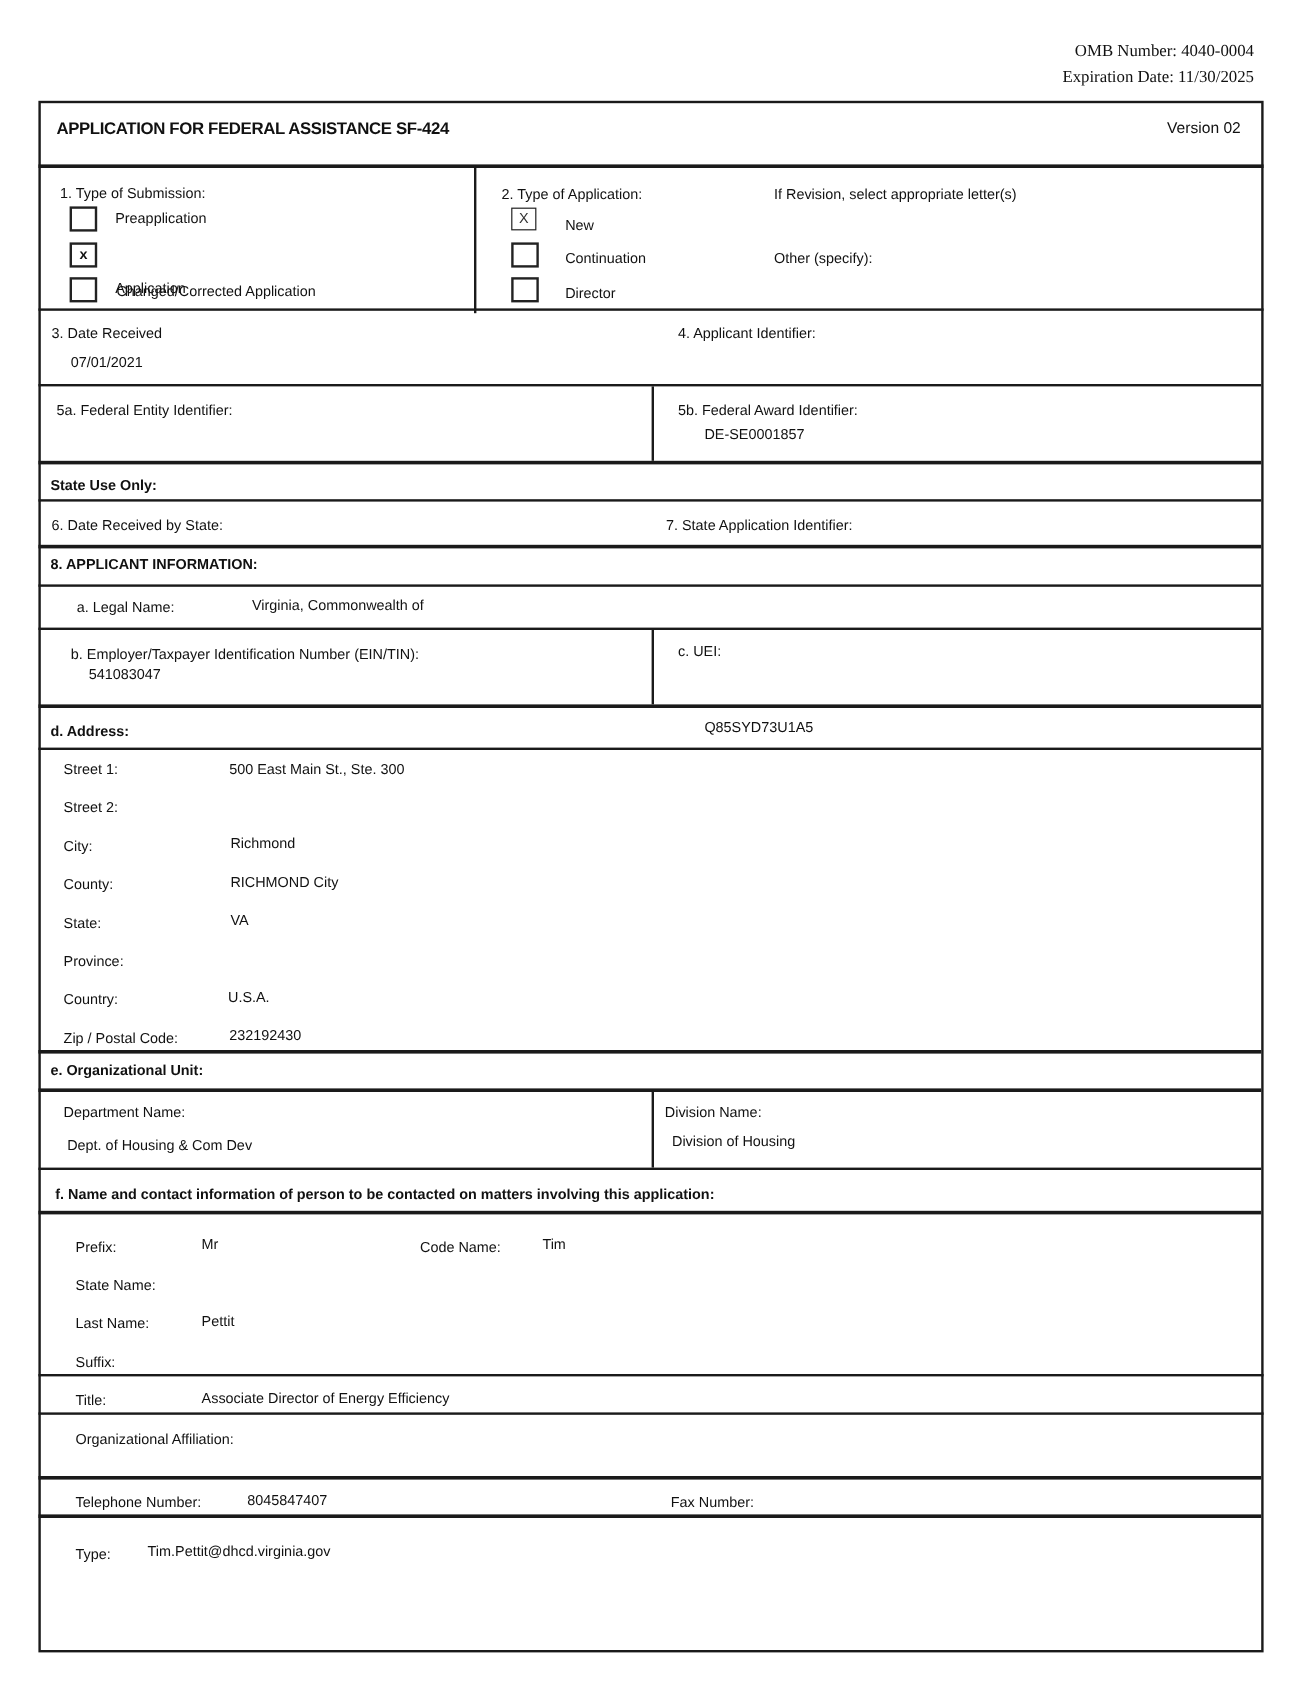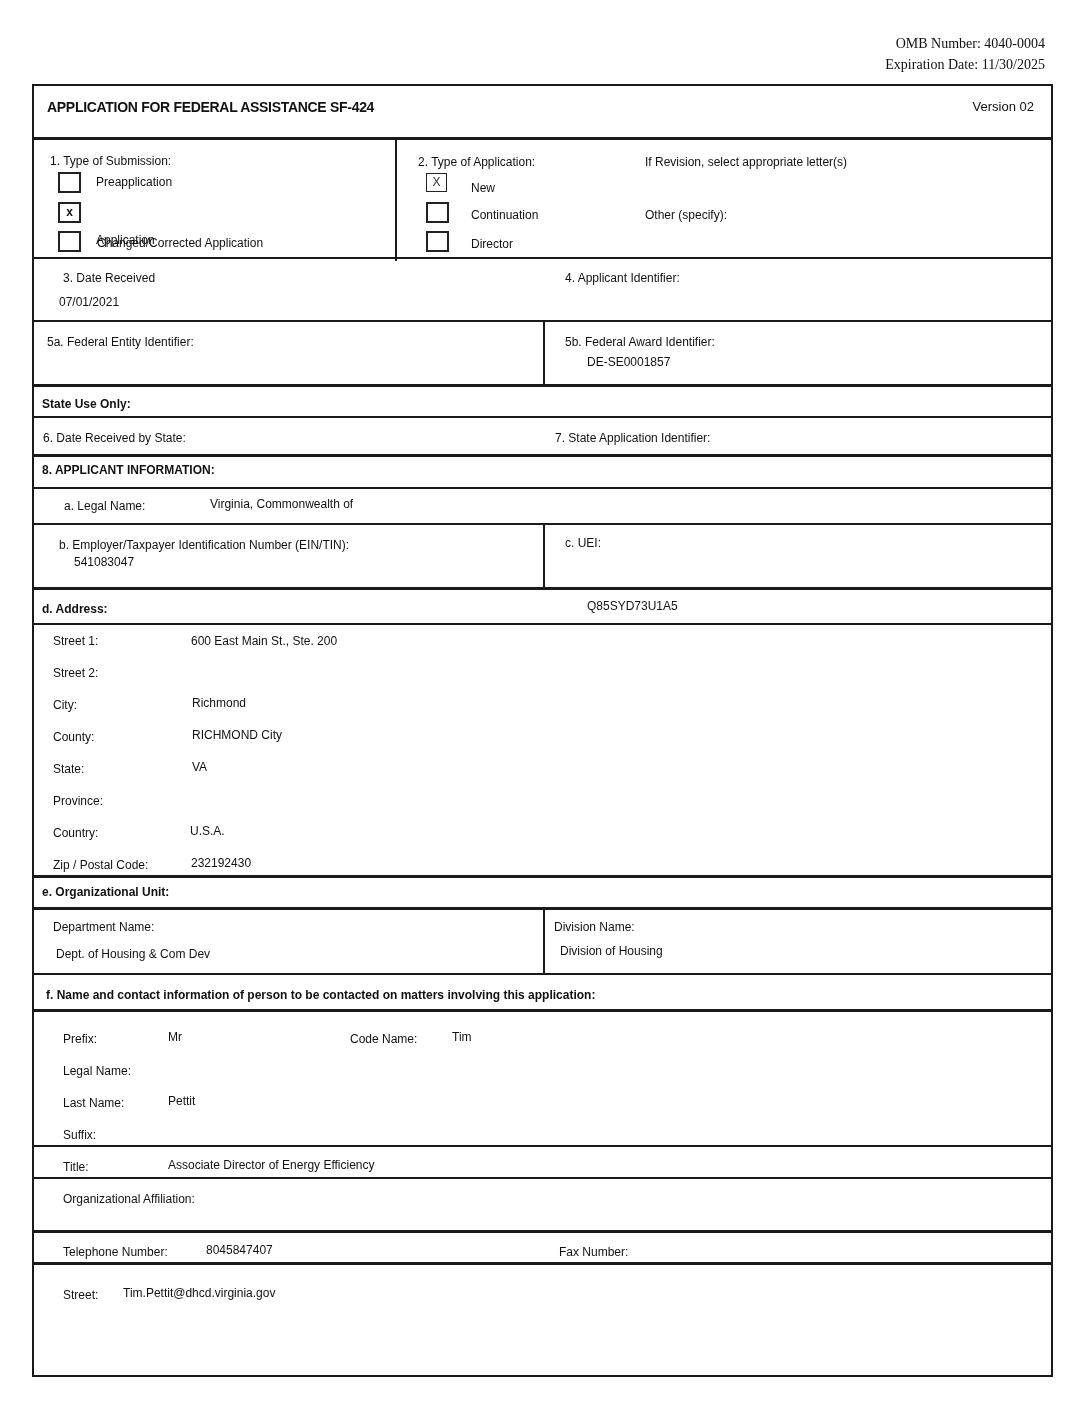--- a/index.html
+++ b/index.html
@@ -53,21 +53,21 @@
 <div class="cb" style="left:426px; top:202px;"></div>
 <div class="abs lbl" style="left:471px; top:208px;">Continuation</div>
 <div class="cb" style="left:426px; top:231px;"></div>
 <div class="abs lbl" style="left:471px; top:237px;">Director</div>
 
 <div class="abs lbl" style="left:645px; top:155px;">If Revision, select appropriate letter(s)</div>
 <div class="abs lbl" style="left:645px; top:208px;">Other (specify):</div>
 
 <div class="hline" style="left:32px; width:1021px; top:257px;"></div>
 
-<div class="abs lbl" style="left:43px; top:271px;margin-left:20px;">3. Date Received</div>
+<div class="abs lbl" style="left:43px; top:271px;">3. Date Received</div>
 <div class="abs val" style="left:59px; top:295px;">07/01/2021</div>
 <div class="abs lbl" style="left:565px; top:271px;">4. Applicant Identifier:</div>
 <div class="hline" style="left:32px; width:1019px; top:320px;"></div>
 
 <div class="vline" style="left:543px; top:322px; height:62px;"></div>
 <div class="abs lbl" style="left:47px; top:335px;">5a. Federal Entity Identifier:</div>
 <div class="abs lbl" style="left:565px; top:335px;">5b. Federal Award Identifier:</div>
 <div class="abs val" style="left:587px; top:355px;">DE-SE0001857</div>
 <div class="hline thick" style="left:32px; width:1019px; top:384px;"></div>
 
@@ -87,21 +87,21 @@
 <div class="abs lbl" style="left:59px; top:538px;">b.  Employer/Taxpayer Identification Number (EIN/TIN):</div>
 <div class="abs val" style="left:74px; top:555px;">541083047</div>
 <div class="abs lbl" style="left:565px; top:536px;">c.  UEI:</div>
 <div class="abs val" style="left:587px; top:555px;margin-top:44px;">Q85SYD73U1A5</div>
 <div class="hline thick" style="left:32px; width:1019px; top:587px;"></div>
 
 <div class="abs bold" style="left:42px; top:602px;">d. Address:</div>
 <div class="hline" style="left:32px; width:1019px; top:623px;"></div>
 
 <div class="abs lbl" style="left:53px; top:634px;">Street 1:</div>
-<div class="abs val" style="left:191px; top:634px;">600 East Main St., Ste. 200</div>
+<div class="abs val" style="left:191px; top:634px;">500 East Main St., Ste. 300</div>
 <div class="abs lbl" style="left:53px; top:666px;">Street 2:</div>
 <div class="abs val" style="left:191px; top:666px;"></div>
 <div class="abs lbl" style="left:53px; top:698px;">City:</div>
 <div class="abs val" style="left:192px; top:696px;">Richmond</div>
 <div class="abs lbl" style="left:53px; top:730px;">County:</div>
 <div class="abs val" style="left:192px; top:728px;">RICHMOND City</div>
 <div class="abs lbl" style="left:53px; top:762px;">State:</div>
 <div class="abs val" style="left:192px; top:760px;">VA</div>
 <div class="abs lbl" style="left:53px; top:794px;">Province:</div>
 <div class="abs val" style="left:192px; top:792px;"></div>
@@ -120,32 +120,32 @@
 <div class="abs val" style="left:560px; top:944px;">Division of Housing</div>
 <div class="hline" style="left:32px; width:1019px; top:973px;"></div>
 
 <div class="abs bold" style="left:46px; top:988px;">f. Name and contact information of person to be contacted on matters involving this application:</div>
 <div class="hline thick" style="left:32px; width:1019px; top:1009px;"></div>
 
 <div class="abs lbl" style="left:63px; top:1032px;">Prefix:</div>
 <div class="abs val" style="left:168px; top:1030px;">Mr</div>
 <div class="abs lbl" style="left:350px; top:1032px;">Code Name:</div>
 <div class="abs val" style="left:452px; top:1030px;">Tim</div>
-<div class="abs lbl" style="left:63px; top:1064px;">Legal Name:</div>
+<div class="abs lbl" style="left:63px; top:1064px;">State Name:</div>
 <div class="abs lbl" style="left:63px; top:1096px;">Last Name:</div>
 <div class="abs val" style="left:168px; top:1094px;">Pettit</div>
 <div class="abs lbl" style="left:63px; top:1128px;">Suffix:</div>
 <div class="hline" style="left:32px; width:1021px; top:1145px;"></div>
 
 <div class="abs lbl" style="left:63px; top:1160px;">Title:</div>
 <div class="abs val" style="left:168px; top:1158px;">Associate Director of Energy Efficiency</div>
 <div class="hline" style="left:32px; width:1021px; top:1177px;"></div>
 
 <div class="abs lbl" style="left:63px; top:1192px;">Organizational Affiliation:</div>
 <div class="hline thick" style="left:32px; width:1019px; top:1230px;"></div>
 
 <div class="abs lbl" style="left:63px; top:1245px;">Telephone Number:</div>
 <div class="abs val" style="left:206px; top:1243px;">8045847407</div>
 <div class="abs lbl" style="left:559px; top:1245px;">Fax Number:</div>
 <div class="hline thick" style="left:32px; width:1019px; top:1262px;"></div>
 
-<div class="abs lbl" style="left:63px; top:1288px;">Street:</div>
+<div class="abs lbl" style="left:63px; top:1288px;">Type:</div>
 <div class="abs val" style="left:123px; top:1286px;">Tim.Pettit@dhcd.virginia.gov</div>
 
 </body></html>

